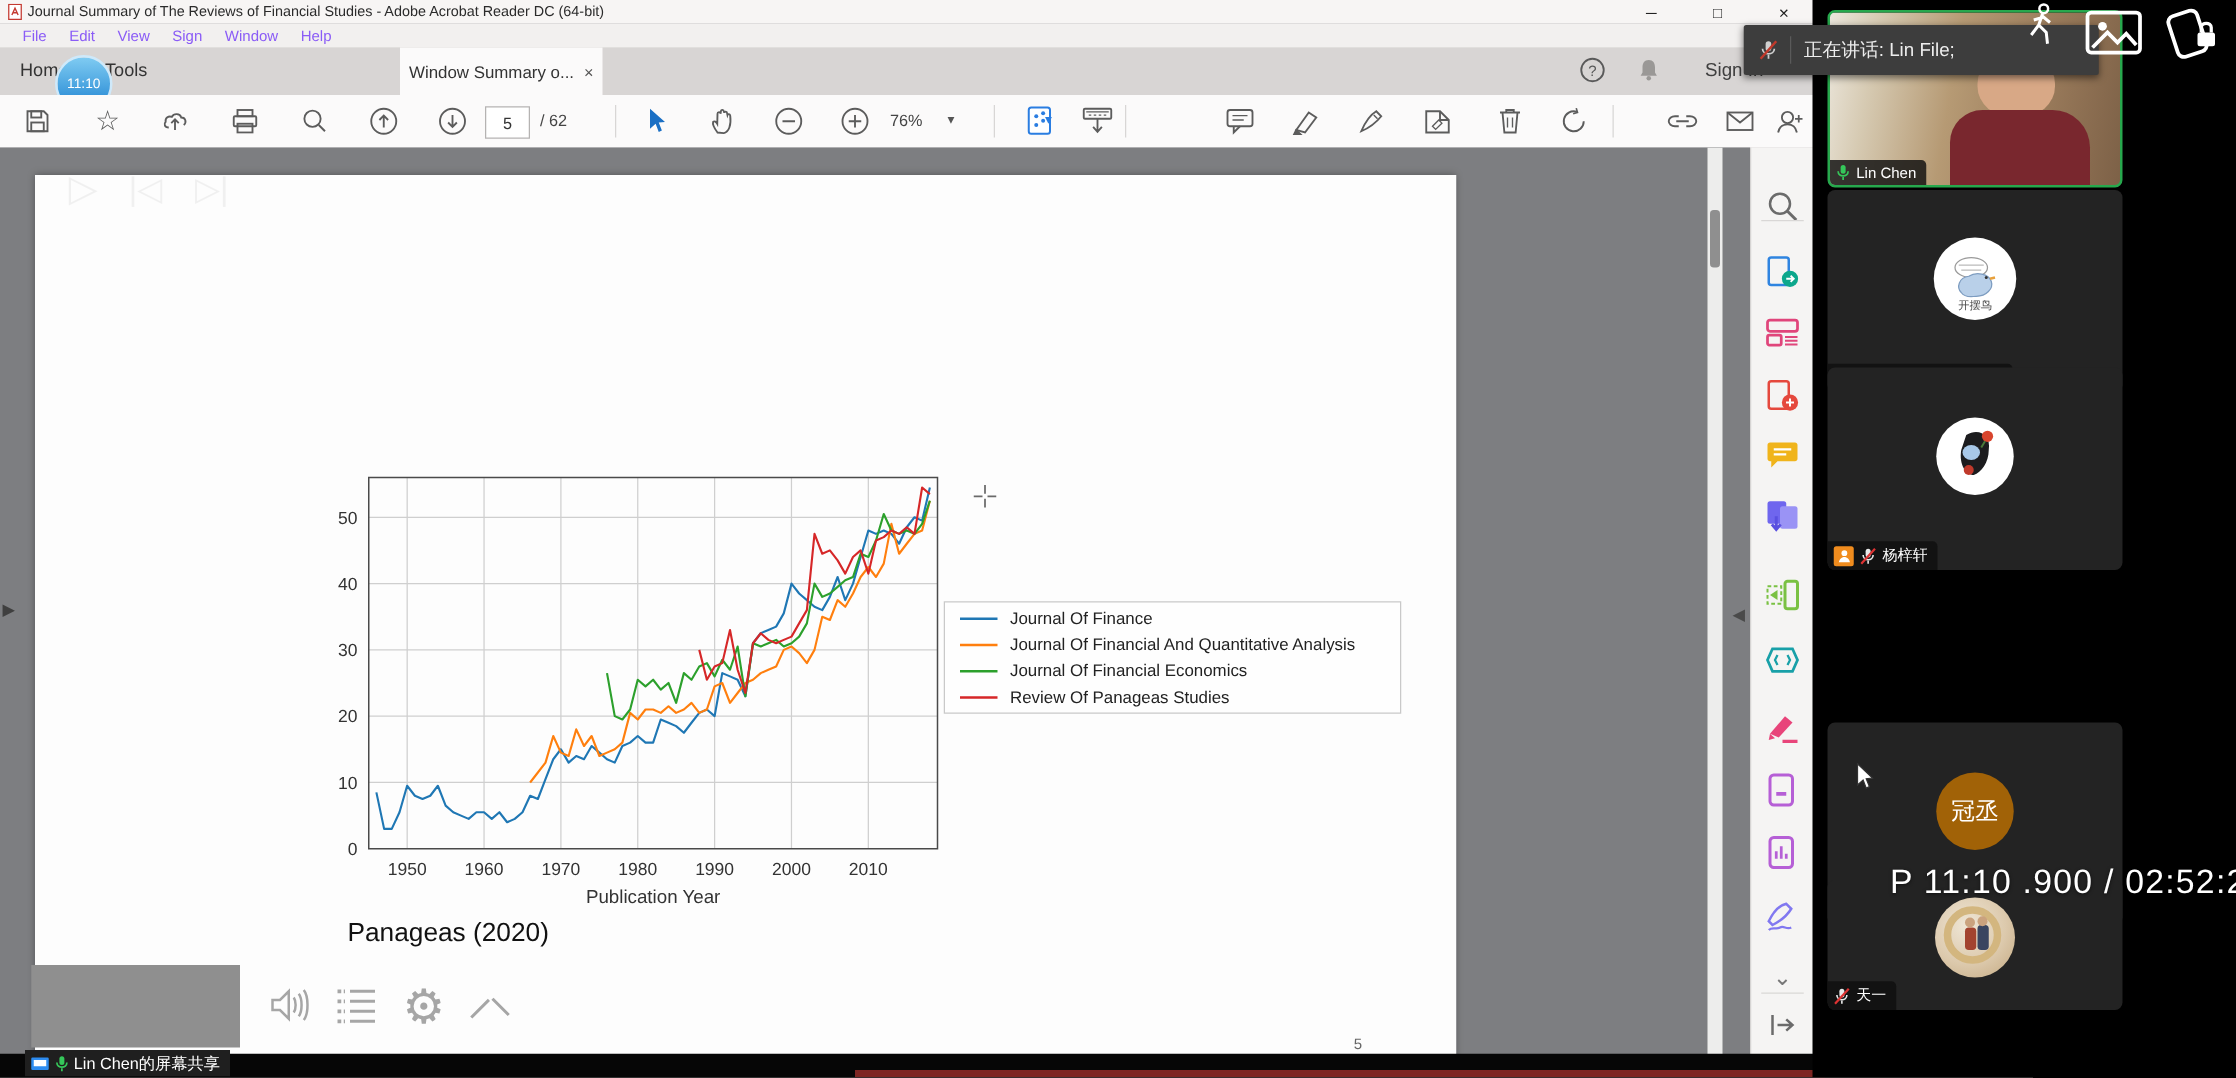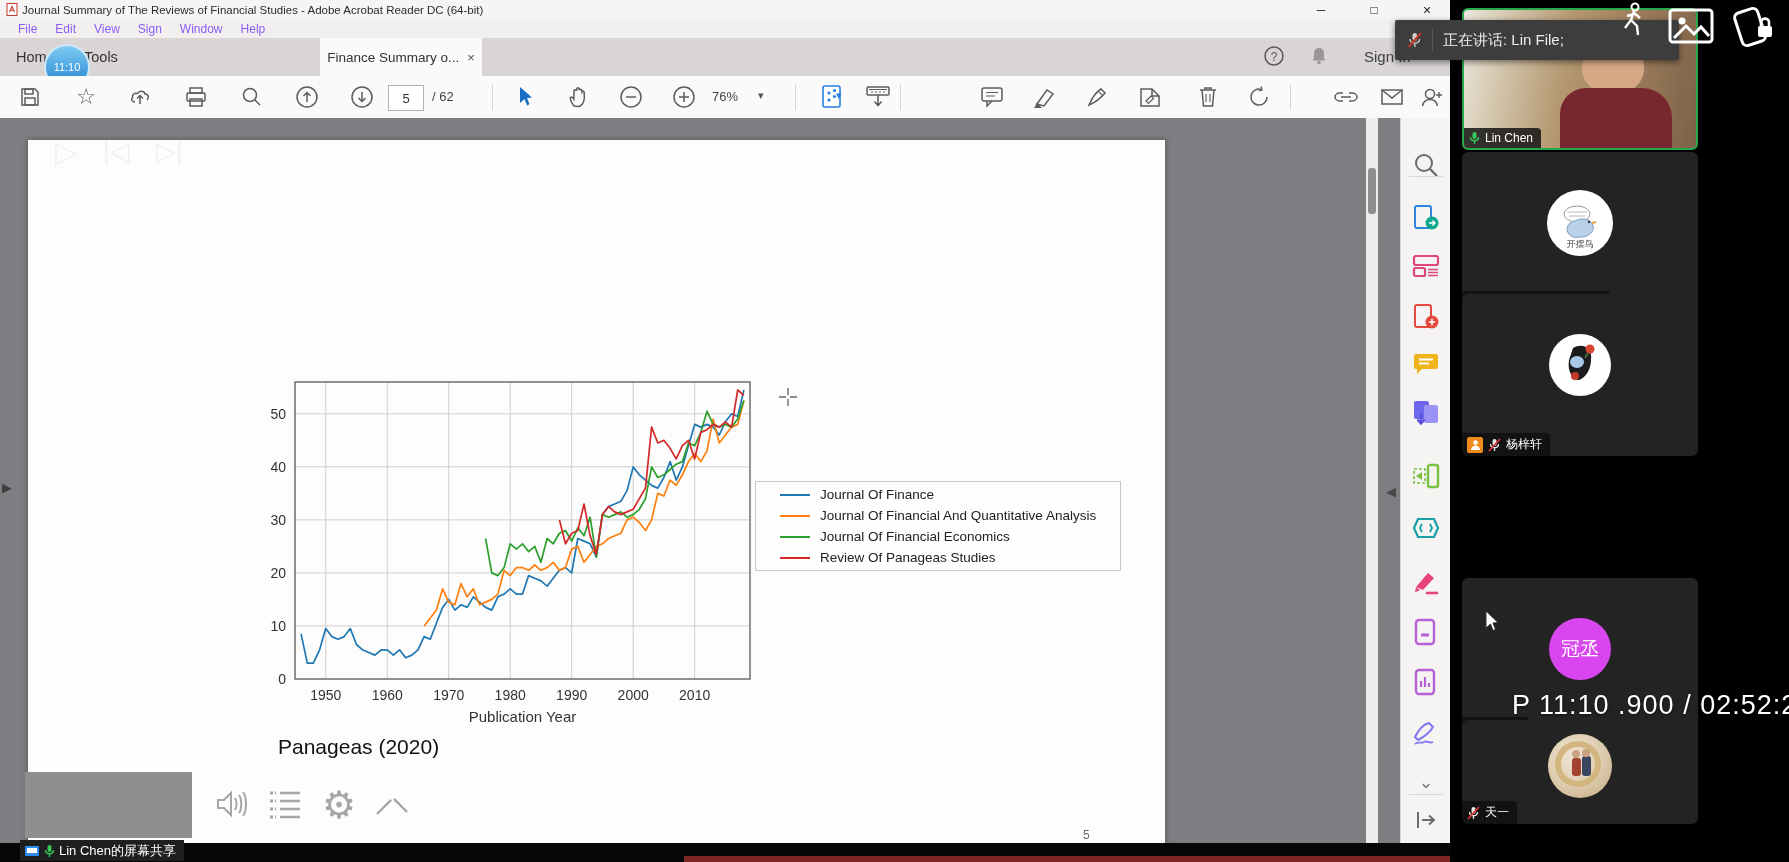--- a/index.html
+++ b/index.html
@@ -37,21 +37,21 @@
   .tbtext{font-size:13px;color:#444;}
 
   
   #docarea{left:0;top:118px;width:1400px;height:727px;background:#7d7e81;overflow:hidden;}
   #page{left:28px;top:22px;width:1137px;height:720px;background:#fdfdfd;box-shadow:0 0 6px rgba(0,0,0,.35);}
   #slide-title{left:250px;top:40px;width:720px;font-family:"Liberation Serif",serif;
                font-size:35px;color:#101010;line-height:1.32;}
   #slide-caption{left:250px;top:595px;font-size:21px;color:#111;}
   #page-footer{left:1055px;top:688px;font-size:12px;color:#666;}
   #legend{left:727px;top:341px;width:366px;height:90px;background:#fefefe;border:1px solid #c9c9c9;
-          display:flex;flex-direction:column;justify-content:center;padding-left:24px;box-sizing:border-box;gap:4px;}
+          display:flex;flex-direction:column;justify-content:center;padding-left:12px;box-sizing:border-box;gap:4px;}
   .lgrow{display:flex;align-items:center;gap:10px;height:17px;}
   .lgswatch{width:30px;height:0;border-top:2.5px solid;}
   .lglabel{font-size:13.5px;color:#222;}
   #scrolltrack{left:1366px;top:0;width:12px;height:727px;background:#ededec;}
   #scrollthumb{left:2px;top:50px;width:8px;height:46px;background:#8f8f8f;border-radius:3px;}
   #left-expand{left:2px;top:362px;font-size:13px;color:#3f3f3f;}
   #right-collapse{left:1386px;top:366px;font-size:13px;color:#4a4a4a;}
   #crosshair{left:778px;top:269px;}
 
   
@@ -116,21 +116,21 @@
     </div>
 
     <div id="tabbar" class="abs">
       <div id="tab-home" class="abs">
         <span class="tab-text">Home</span>
       </div>
       <div id="tab-tools" class="abs">
         <span class="tab-text">Tools</span>
       </div>
       <div id="tab-doc2" class="abs">
-        <span class="tab-text" style="font-size:13.5px">Finance Summary o...</span>
+        <span class="tab-text" style="font-size:13.5px">Window Summary o...</span>
         <span style="font-size:13px;color:#555">×</span>
       </div>
       <div class="abs" style="left:1263px;top:7px">
         <svg width="22" height="22">
             <circle cx="11" cy="11" r="9" fill="none" stroke="#5a5a5a" stroke-width="1.5"></circle>
         <text x="11" y="15.5" text-anchor="middle" font-size="12" fill="#5a5a5a">?</text>
           </svg>
       </div>
       <div class="abs" style="left:1309px;top:8px">
         <svg width="20" height="20">
@@ -552,37 +552,37 @@
           <rect x="4.5" y="1" width="4" height="7" rx="2" fill="#e8e8e8"></rect>
           <path d="M2.5 6 C2.5 11 10.5 11 10.5 6 M6.5 10.5 V13" stroke="#e8e8e8" stroke-width="1.3" fill="none"></path>
           <path d="M1 13 L12 1" stroke="#d33" stroke-width="1.8"></path>
         </svg>
         <span>杨梓轩</span>
       </div>
     </div>
 
 
     <div class="vcell" style="top:578px">
-      <div class="avcirc" style="width:62px;height:62px;background:#d946ef;display:flex;align-items:center;justify-content:center;">
+      <div class="avcirc" style="width:62px;height:62px;background:#a16207;display:flex;align-items:center;justify-content:center;">
         <span style="color:#fff;font-size:19px;">冠丞</span>
       </div>
       <div class="vlabel">
         <svg width="13" height="14">
           <rect x="4.5" y="1" width="4" height="7" rx="2" fill="#e8e8e8"></rect>
           <path d="M2.5 6 C2.5 11 10.5 11 10.5 6 M6.5 10.5 V13" stroke="#e8e8e8" stroke-width="1.3" fill="none"></path>
           <path d="M1 13 L12 1" stroke="#d33" stroke-width="1.8"></path>
         </svg>
         <span>刘冠丞</span>
       </div>
       <svg class="abs" style="left:22px;top:32px" width="16" height="22">
         <path d="M2 1 L2 18 L6.5 14 L9 20.5 L11.5 19.3 L9 13 L14 12.5 Z" fill="#fff" stroke="#333" stroke-width="1"></path>
       </svg>
     </div>
 
-    <div class="vcell" style="top:720px;height:104px">
+    <div class="vcell" style="top:704px;height:104px">
       <div class="avcirc" style="width:64px;height:64px;background:radial-gradient(circle at 40% 35%,#efe6d6 0%,#dcc9ac 55%,#c3a87f 100%);">
         <svg width="64" height="64" viewBox="0 0 64 64">
           <circle cx="30" cy="30" r="20" fill="none" stroke="#d3b67f" stroke-width="6"></circle>
           <rect x="24" y="24" width="9" height="18" rx="3" fill="#a3432f"></rect>
           <rect x="34" y="22" width="9" height="20" rx="3" fill="#3a4560"></rect>
           <circle cx="28" cy="20" r="4" fill="#caa27e"></circle>
             <circle cx="38" cy="19" r="4" fill="#caa27e"></circle>
         </svg>
       </div>
       <div class="vlabel">

